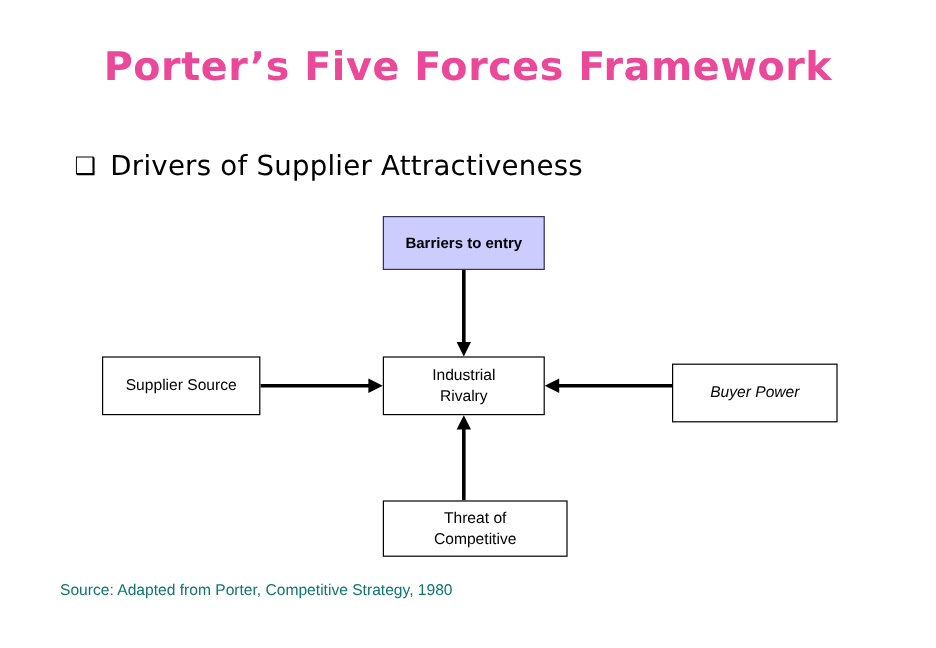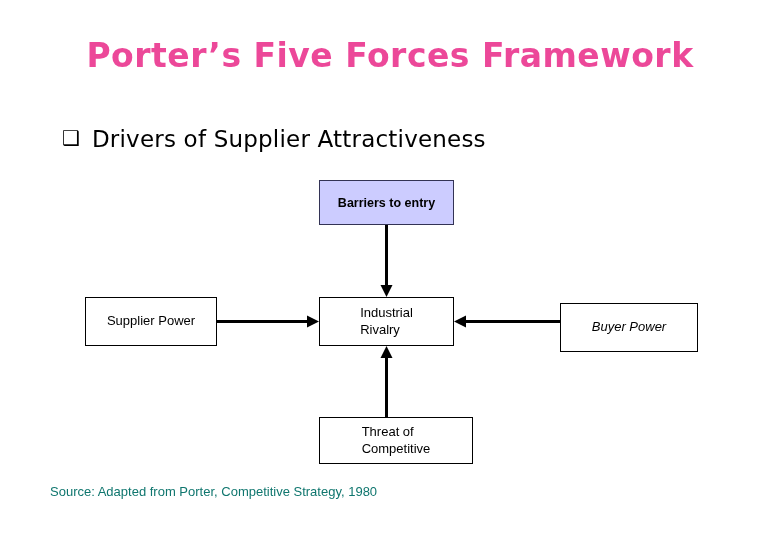--- a/index.html
+++ b/index.html
@@ -84,20 +84,21 @@
   }
 
   .node {
     position: absolute;
     box-sizing: border-box;
     border: 1px solid #000000;
     background: #ffffff;
     display: flex;
     align-items: center;
     justify-content: center;
+    text-align: center;
     line-height: 1.28;
     font-family: "Liberation Sans", sans-serif;
     font-size: 13px;
     color: #000000;
   }
   .node .node-label {
     display: block;
     padding: 0 4px;
   }
 
@@ -183,21 +184,21 @@
         <line x1="386.5" y1="417" x2="386.5" y2="354" stroke="#000000" stroke-width="3"></line>
         <polygon points="386.5,346 380.5,358 392.5,358" fill="#000000"></polygon>
       </g>
     </svg>
 
     <div class="node" id="node-barriers">
       <span class="node-label">Barriers to entry</span>
     </div>
 
     <div class="node" id="node-supplier">
-      <span class="node-label">Supplier Power</span>
+      <span class="node-label">Supplier Source</span>
     </div>
 
     <div class="node" id="node-rivalry">
       <span class="node-label">
         <span>Industrial</span><br>
         <span>Rivalry</span>
       </span>
     </div>
 
     <div class="node" id="node-buyer">

